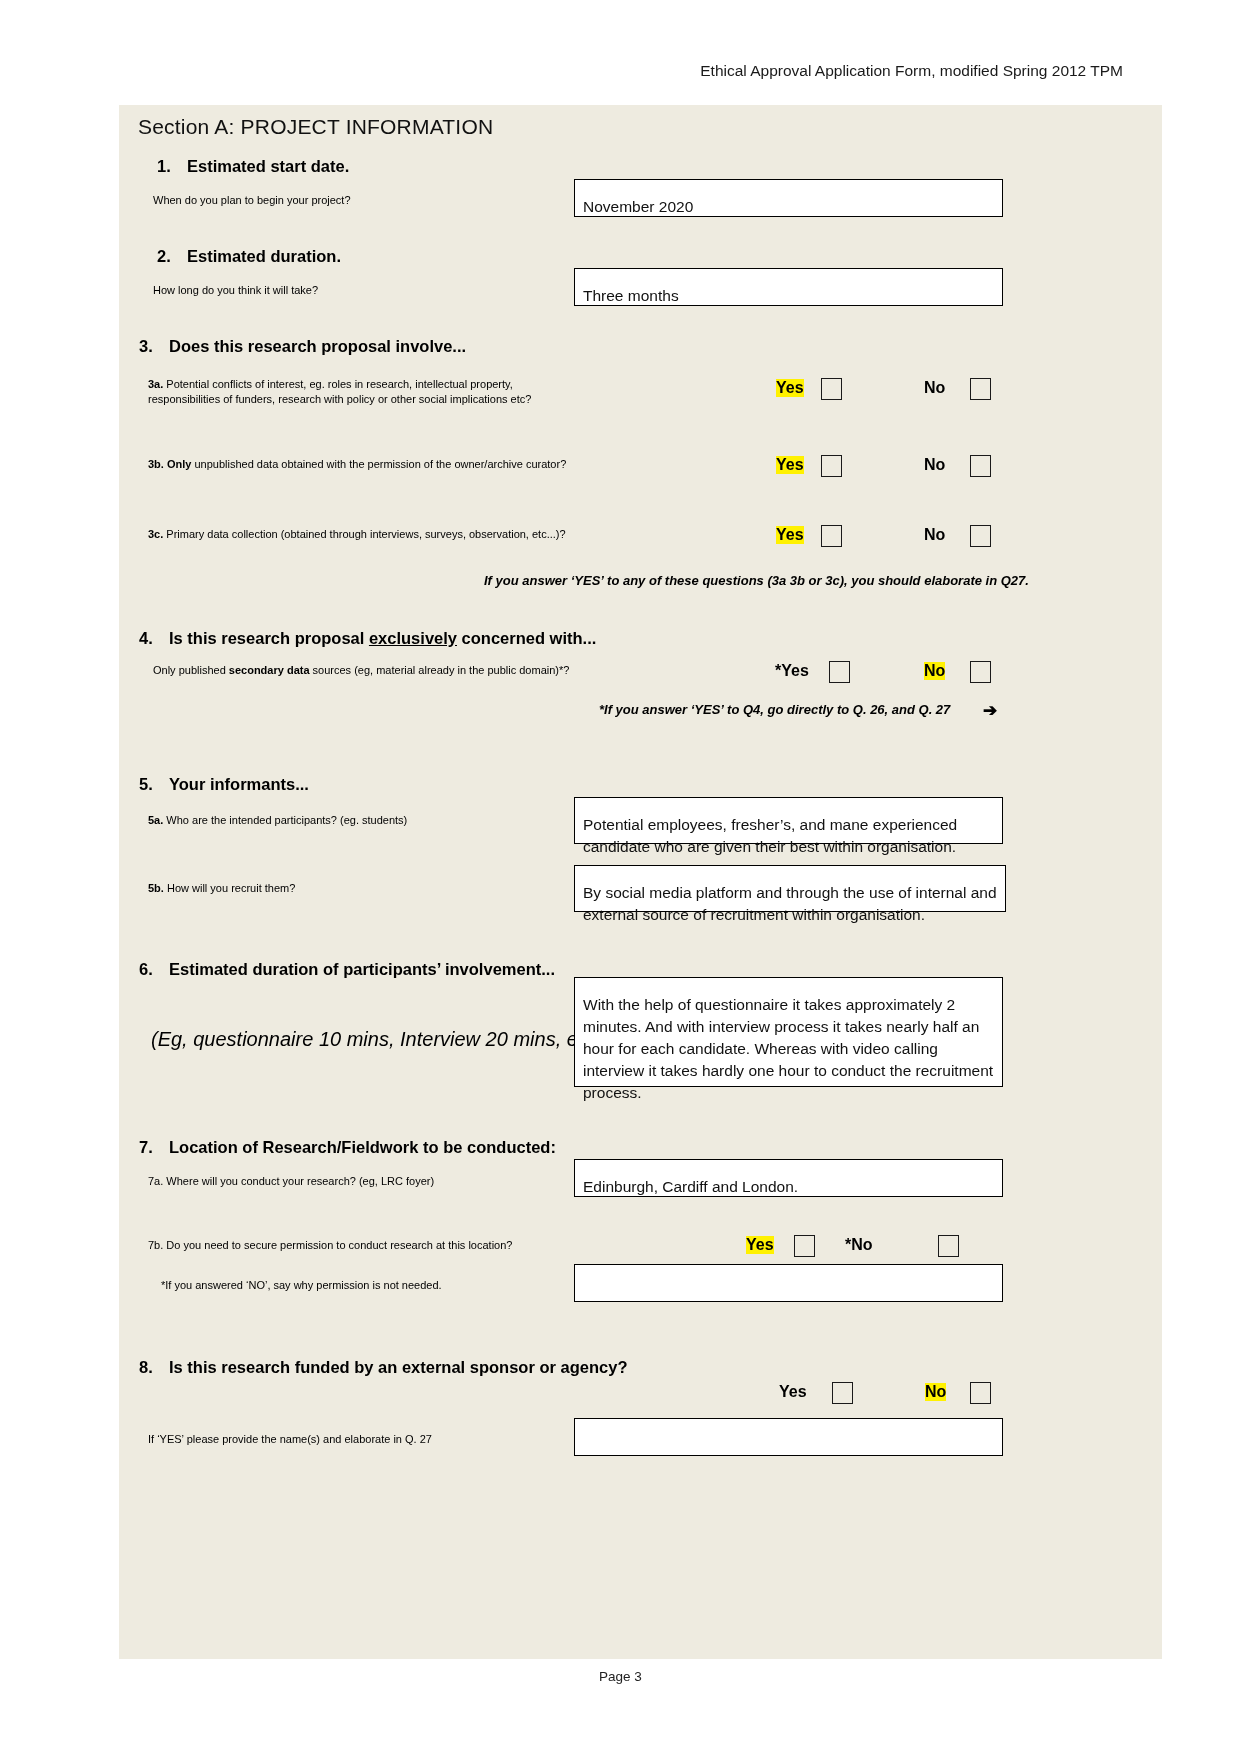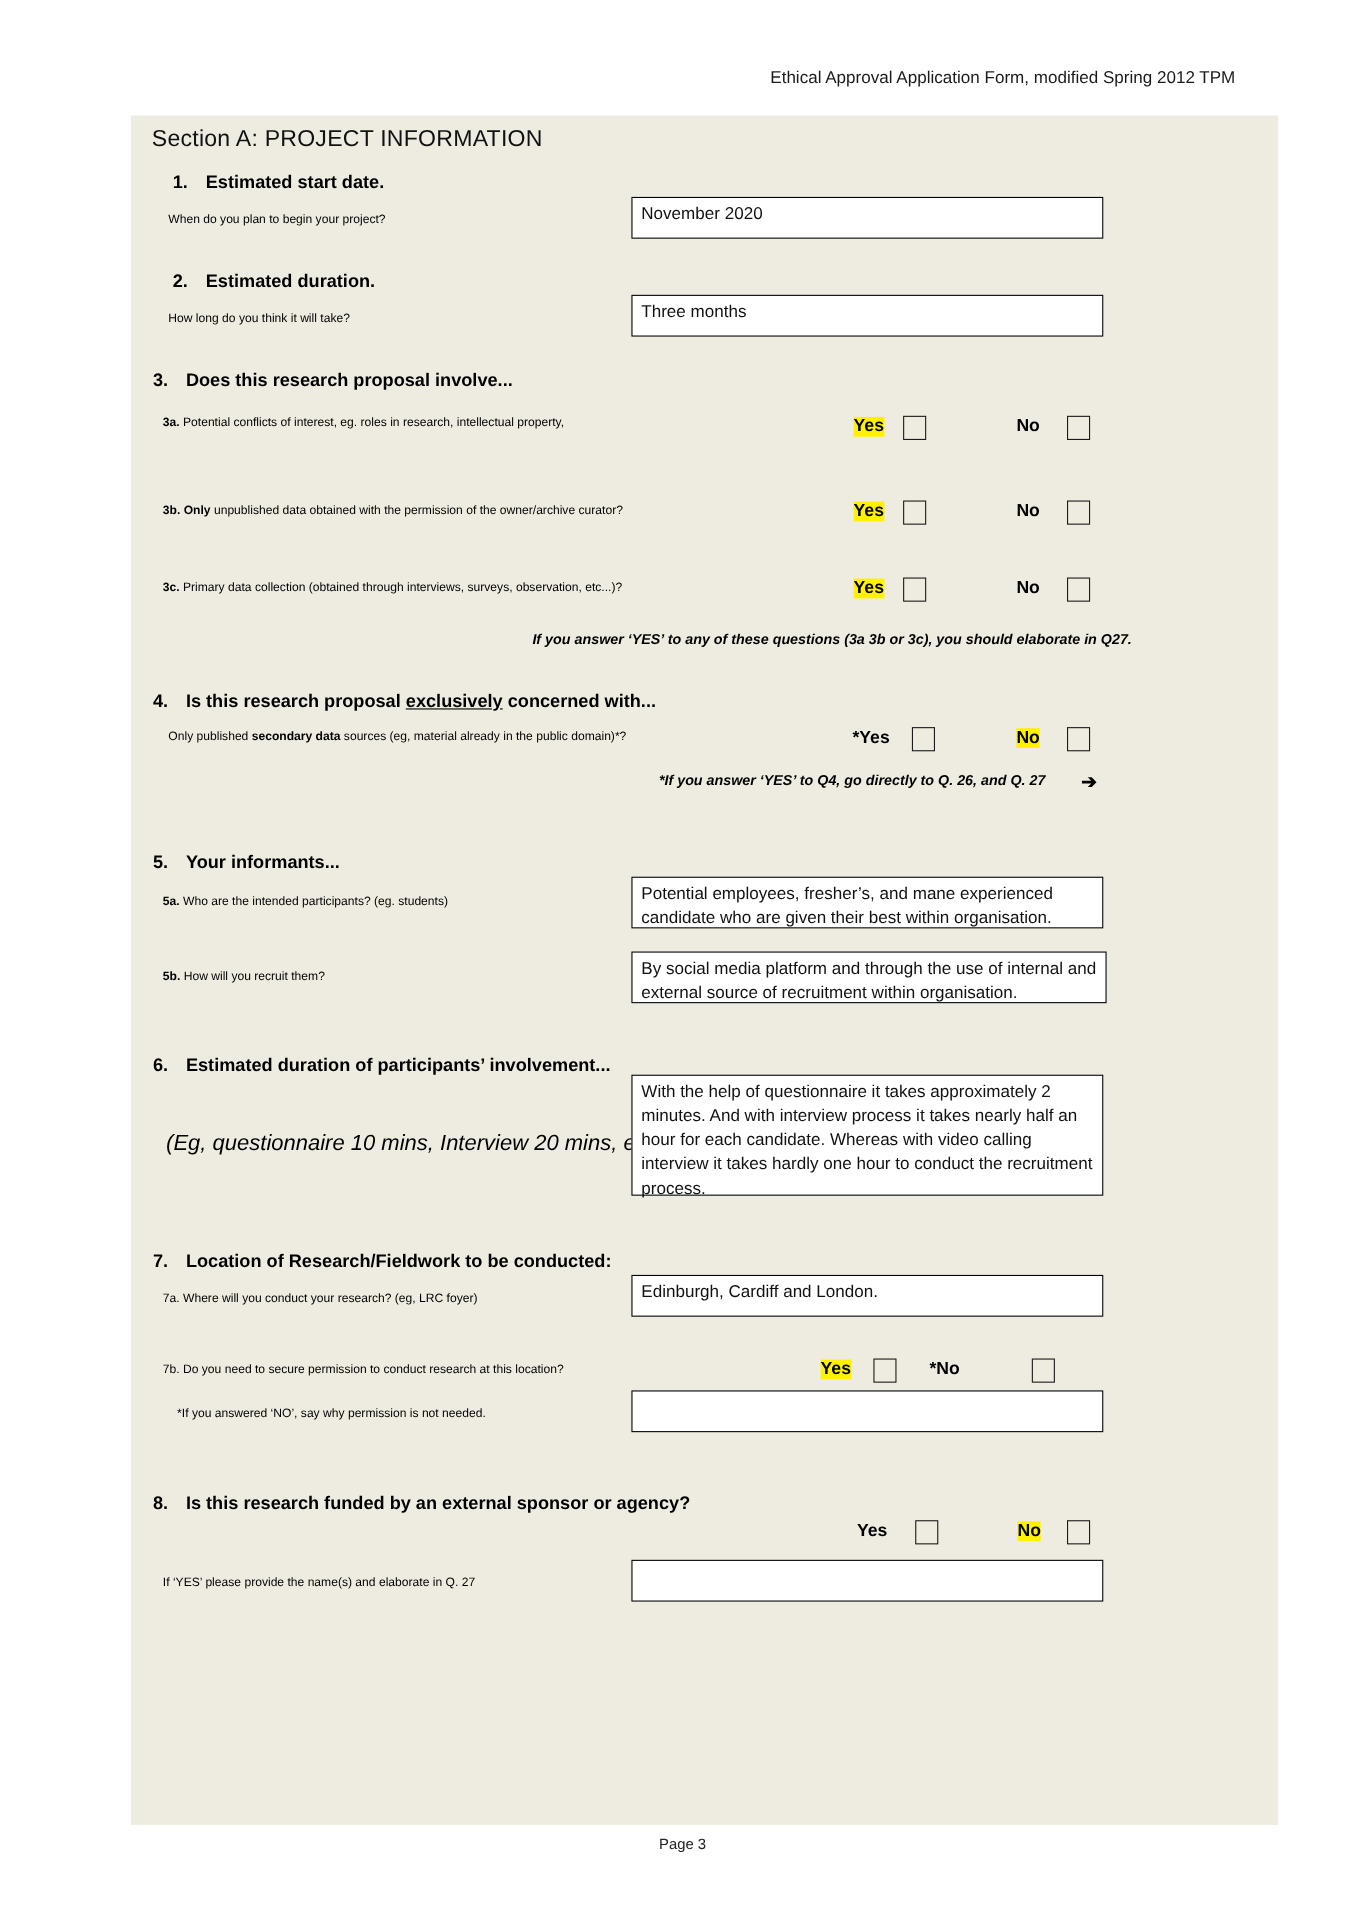--- a/index.html
+++ b/index.html
@@ -76,21 +76,21 @@
     font-style: italic;
     white-space: nowrap;
   }
   .answer-box {
     position: absolute;
     background: #ffffff;
     border: 1.4px solid #000000;
     box-sizing: border-box;
     font-size: 15.5px;
     line-height: 1.42;
-    padding: 4px 7px 2px 8px;
+    padding: 16px 7px 2px 8px;
     color: #111;
   }
   .opt-label {
     position: absolute;
     font-size: 16px;
     font-weight: bold;
     white-space: nowrap;
   }
   .hl { background: #FFF100; }
   .checkbox {
@@ -137,21 +137,21 @@
     <span class="qnum" style="left:38px; top:142px;">2.</span>
     <span class="qtitle" style="left:68px; top:142px;">Estimated duration.</span>
     <span class="qsub" style="left:34px; top:178px;">How long do you think it will take?</span>
     <div class="answer-box" style="left:455px; top:163px; width:429px; height:38px;">Three months</div>
   </div>
 
   <div class="q">
     <span class="qnum" style="left:20px; top:232px;">3.</span>
     <span class="qtitle" style="left:50px; top:232px;">Does this research proposal involve...</span>
 
-    <span class="qsub" style="left:29px; top:272px; width:560px;"><b>3a.</b> <span>Potential conflicts of interest, eg. roles in research, intellectual property,</span><br></span>
+    <span class="qsub" style="left:29px; top:272px; width:560px;"><b>3a.</b> <span>Potential conflicts of interest, eg. roles in research, intellectual property,</span><br><span>responsibilities of funders, research with policy or other social implications etc?</span></span>
     <span class="opt-label hl" style="left:657px; top:274px;">Yes</span>
     <span class="checkbox" style="left:702px; top:273px;"></span>
     <span class="opt-label" style="left:805px; top:274px;">No</span>
     <span class="checkbox" style="left:851px; top:273px;"></span>
 
     <span class="qsub" style="left:29px; top:352px; width:600px;"><b>3b.</b> <b>Only</b> <span>unpublished data obtained with the permission of the owner/archive curator?</span></span>
     <span class="opt-label hl" style="left:657px; top:351px;">Yes</span>
     <span class="checkbox" style="left:702px; top:350px;"></span>
     <span class="opt-label" style="left:805px; top:351px;">No</span>
     <span class="checkbox" style="left:851px; top:350px;"></span>

